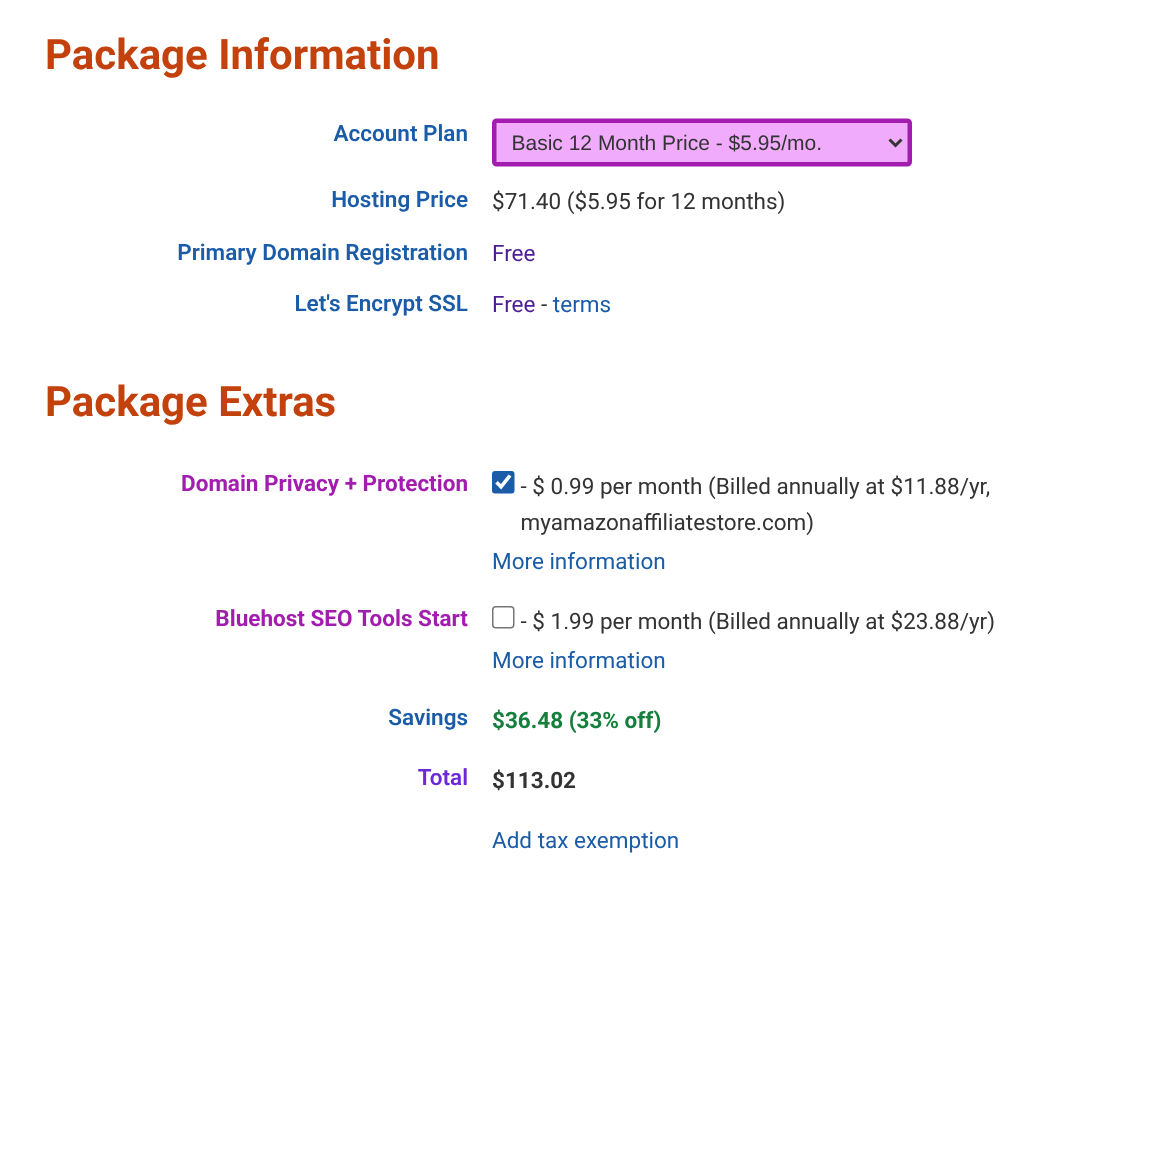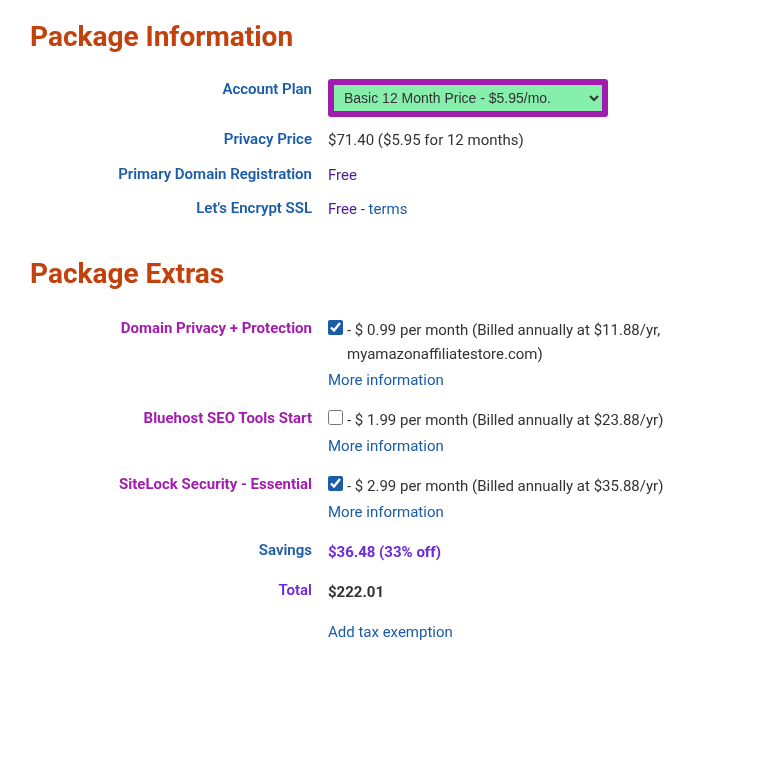--- a/index.html
+++ b/index.html
@@ -39,25 +39,25 @@
       padding-right: 14px;
       line-height: 1.4;
     }
 
     .value-cell {
       color: #333;
       line-height: 1.5;
     }
 
     .value-cell select {
-      border: 6px solid #a21caf;
+      border: 3px solid #a21caf;
       padding: 4px 6px;
       font-size: 14px;
       color: #333;
-      background: #86efac;
+      background: #f0abfc;
       border-radius: 3px;
       cursor: pointer;
       min-width: 280px;
     }
 
     .free-text {
       font-weight: 400;
       color: #4c1d95;
     }
 
@@ -128,21 +128,21 @@
     .savings-label {
       color: #1a5ca8;
       font-weight: 600;
       text-align: right;
       padding-right: 14px;
       width: 290px;
     }
 
     .savings-value {
       font-weight: 700;
-      color: #6d28d9;
+      color: #15803d;
       margin-left: 26px;
     }
 
     .total-label {
       color: #6d28d9;
       font-weight: 600;
       text-align: right;
       padding-right: 14px;
     }
 
@@ -167,21 +167,21 @@
   <tbody>
       <tr>
     <td class="label-cell">Account Plan</td>
     <td class="value-cell">
       <select>
         <option>Basic 12 Month Price - $5.95/mo.</option>
       </select>
     </td>
   </tr>
   <tr>
-    <td class="label-cell">Privacy Price</td>
+    <td class="label-cell">Hosting Price</td>
     <td class="value-cell">$71.40 ($5.95 for 12 months)</td>
   </tr>
   <tr>
     <td class="label-cell">Primary Domain Registration</td>
     <td class="value-cell">
       <span class="free-text">Free</span>
     </td>
   </tr>
   <tr>
     <td class="label-cell">Let's Encrypt SSL</td>
@@ -221,39 +221,27 @@
         <span class="checkbox-wrap">
           <input type="checkbox" style="">
         </span>
         <span class="value-text">- $ 1.99 per month (Billed annually at $23.88/yr)</span>
       </div>
       <a href="#" class="more-info-link">More information</a>
     </td>
   </tr>
 
 
-  <tr>
-    <td class="extras-label-cell">SiteLock Security - Essential</td>
-    <td class="extras-value-cell">
-      <div class="checkbox-row">
-        <span class="checkbox-wrap">
-          <input type="checkbox" checked="" style="">
-        </span>
-        <span class="value-text">- $ 2.99 per month (Billed annually at $35.88/yr)</span>
-      </div>
-      <a href="#" class="more-info-link">More information</a>
-    </td>
-  </tr>
 
   <tr>
     <td class="extras-label-cell savings-label">Savings</td>
     <td class="extras-value-cell savings-value">$36.48 (33% off)</td>
   </tr>
 
   <tr>
     <td class="extras-label-cell total-label">Total</td>
     <td class="extras-value-cell">
-      <span class="total-value">$222.01</span>
+      <span class="total-value">$113.02</span>
       <a href="#" class="add-tax-link">Add tax exemption</a>
     </td>
   </tr>
 </tbody>
   </table>
 
 </body></html>

